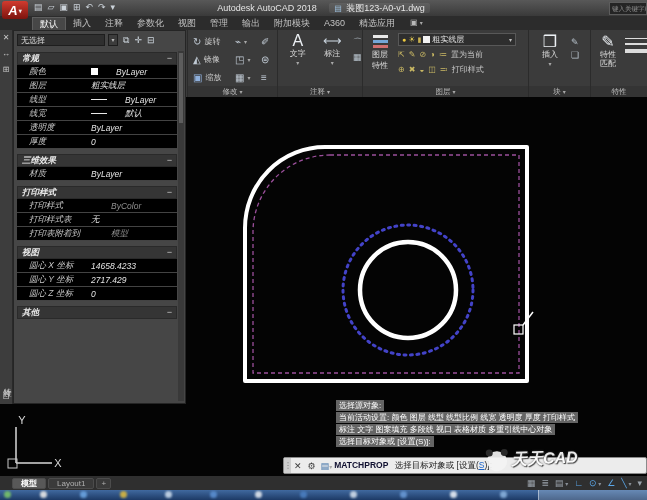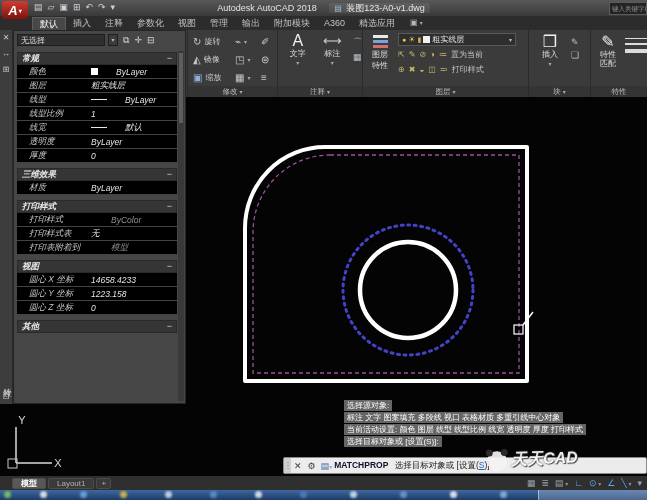--- a/index.html
+++ b/index.html
@@ -74,21 +74,21 @@
   .prow .val{flex:1;color:#e4e4e4;display:flex;align-items:center;gap:18px;white-space:nowrap;overflow:hidden;}
   .prow .val.dim{color:#8f8f8f;padding-left:20px;}
   .swatch{width:7px;height:7px;display:inline-block;flex:none;}
   .lsample{display:inline-block;width:16px;height:0;border-top:1px solid #e8e8e8;flex:none;}
   .pscroll{position:absolute;right:1px;top:20px;bottom:2px;width:6px;background:#393939;}
   .pthumb{position:absolute;top:2px;left:1px;width:4px;height:70px;background:#5d5d5d;}
 
   
   .canvas{position:absolute;top:97px;left:0;width:647px;height:379px;background:#040404;}
   .canvas svg{position:absolute;top:0;left:0;}
-  .cmd-history{position:absolute;left:344px;top:303px;z-index:5;}
+  .cmd-history{position:absolute;left:336px;top:303px;z-index:5;}
   .cmd-line{display:table;background:rgba(110,110,110,.92);color:#fff;font-size:8px;line-height:11px;padding:0 3px;margin-bottom:1px;white-space:nowrap;}
 
   
   .cmdbar{position:absolute;left:283px;top:457px;width:364px;height:17px;z-index:20;display:flex;align-items:center;background:#ececec;border:1px solid #8a8a8a;border-radius:2px;box-sizing:border-box;overflow:hidden;}
   .cmd-grip{width:7px;height:100%;background:#cfcfcf;color:#767676;font-size:8px;line-height:15px;text-align:center;flex:none;}
   .cmdicon{color:#3c3c3c;font-size:9px;margin:0 3px;flex:none;}
   .cmdwin{color:#3a6ea5;font-size:9px;margin:0 2px;flex:none;}
   .cmdtext{font-size:8.5px;color:#222;white-space:nowrap;overflow:hidden;}
   .cmdname{font-weight:bold;color:#101030;margin-right:4px;}
   .optkey{color:#1c64c8;text-decoration:underline;}
@@ -140,22 +140,22 @@
         <line x1="16" y1="366" x2="16" y2="330" stroke="#d8d8d8" stroke-width="1.5"></line>
         <line x1="16" y1="366" x2="52" y2="366" stroke="#d8d8d8" stroke-width="1.5"></line>
         <rect x="8" y="362" width="9" height="9" fill="none" stroke="#c8c8c8" stroke-width="1"></rect>
         <text id="ucs-y" x="22" y="327" fill="#d8d8d8" font-size="11" text-anchor="middle">Y</text>
         <text id="ucs-x" x="58" y="370" fill="#d8d8d8" font-size="11" text-anchor="middle">X</text>
       </g>
     </svg>
 
     <div class="cmd-history" id="cmd-history">
         <div class="cmd-line">选择源对象:</div>
+        <div class="cmd-line">当前活动设置:  颜色 图层 线型 线型比例 线宽 透明度 厚度 打印样式</div>
         <div class="cmd-line">标注 文字 图案填充 多段线 视口 表格材质 多重引线中心对象</div>
-        <div class="cmd-line">当前活动设置:  颜色 图层 线型 线型比例 线宽 透明度 厚度 打印样式</div>
         <div class="cmd-line">选择目标对象或 [设置(S)]:</div>
       </div>
   </div>
 
   <div class="titlebar">
     <div class="applogo">
       <span>A</span>
       <span class="caret">▾</span>
     </div>
     <div class="qat" id="qat">
@@ -357,26 +357,20 @@
               </span>
             </div>
             <div class="prow">
               <span class="lab">线型</span>
               <span class="val">
                 <span class="lsample"></span>
                 <span>ByLayer</span>
               </span>
             </div>
             <div class="prow">
-              <span class="lab">线型比例</span>
-              <span class="val">
-                <span>1</span>
-              </span>
-            </div>
-            <div class="prow">
               <span class="lab">线宽</span>
               <span class="val">
                 <span class="lsample"></span>
                 <span>默认</span>
               </span>
             </div>
             <div class="prow">
               <span class="lab">透明度</span>
               <span class="val">
                 <span>ByLayer</span>
@@ -432,21 +426,21 @@
             </div>
             <div class="prow">
               <span class="lab">圆心 X 坐标</span>
               <span class="val">
                 <span>14658.4233</span>
               </span>
             </div>
             <div class="prow">
               <span class="lab">圆心 Y 坐标</span>
               <span class="val">
-                <span>1223.158</span>
+                <span>2717.429</span>
               </span>
             </div>
             <div class="prow">
               <span class="lab">圆心 Z 坐标</span>
               <span class="val">
                 <span>0</span>
               </span>
             </div>
           </div>
           <div class="sec">

